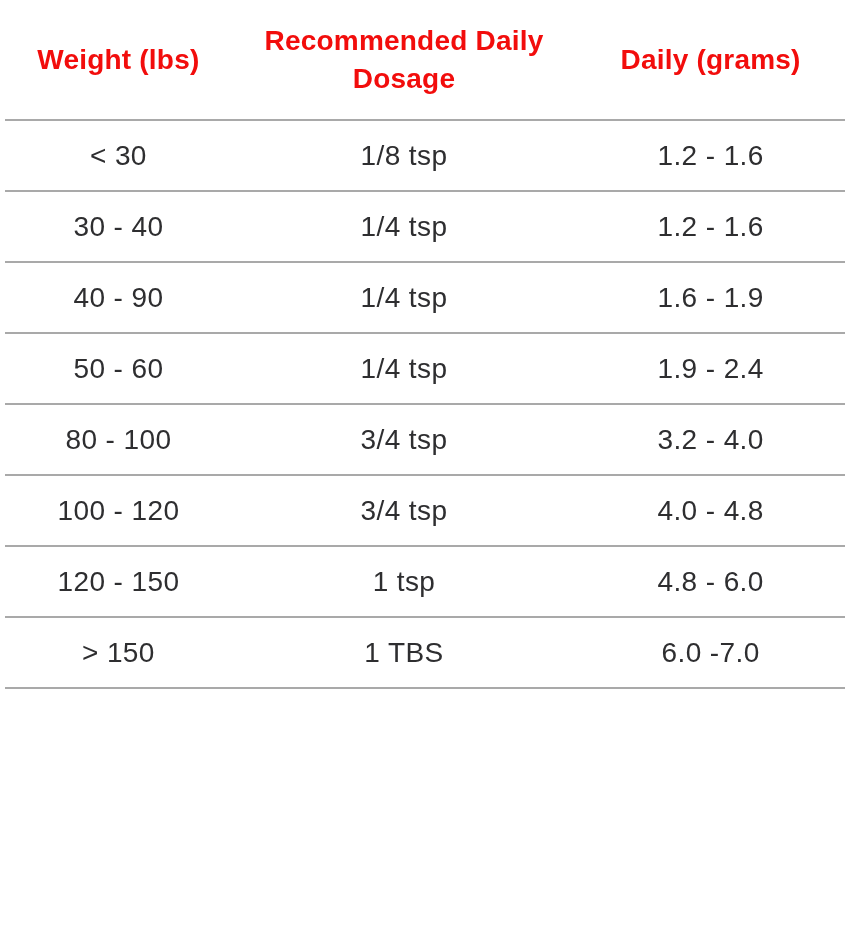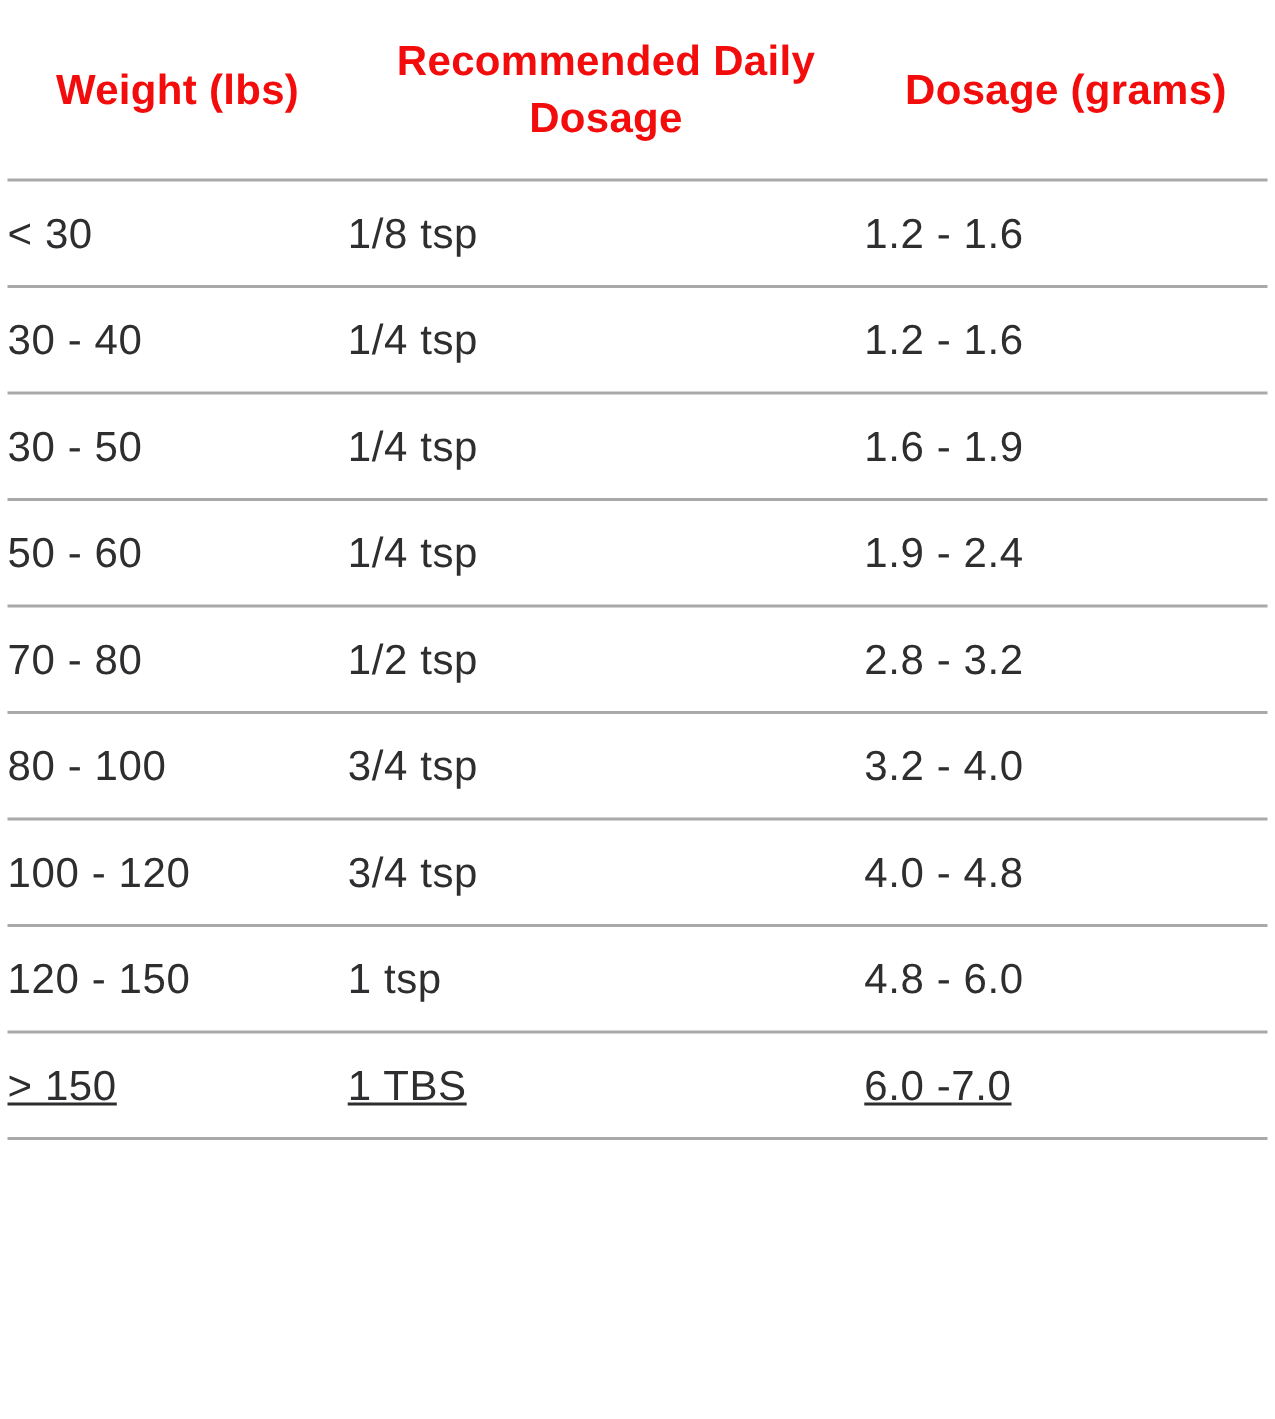--- a/index.html
+++ b/index.html
@@ -36,75 +36,69 @@
     text-align: center;
     color: var(--accent);
     font-weight: 700;
     font-size: 28px;
     line-height: 38px;
     padding: 0 10px;
     letter-spacing: 0.2px;
   }
   tbody td {
     height: 71px;
-    text-align: left;
+    text-align: center;
     vertical-align: middle;
     font-size: 28px;
     color: var(--body-text);
     border-top: 2px solid var(--divider);
     letter-spacing: 0.4px;
     padding: 0;
   }
   tbody tr:last-child td {
     border-bottom: 2px solid var(--divider);
-    text-decoration: underline;
   }
 </style>
 </head>
 <body>
 
 <div class="page">
   <table class="dosage">
     <colgroup>
       <col class="c1">
         <col class="c2">
         <col class="c3">
     </colgroup>
     <thead>
       <tr>
         <th>Weight (lbs)</th>
         <th>Recommended Daily Dosage</th>
-        <th>Dosage (grams)</th>
+        <th>Daily (grams)</th>
       </tr>
     </thead>
     <tbody id="table-body">
         <tr>
           <td>&lt; 30</td>
           <td>1/8 tsp</td>
           <td>1.2 - 1.6</td>
         </tr>
         <tr>
           <td>30 - 40</td>
           <td>1/4 tsp</td>
           <td>1.2 - 1.6</td>
         </tr>
         <tr>
-          <td>30 - 50</td>
+          <td>40 - 90</td>
           <td>1/4 tsp</td>
           <td>1.6 - 1.9</td>
         </tr>
         <tr>
           <td>50 - 60</td>
           <td>1/4 tsp</td>
           <td>1.9 - 2.4</td>
-        </tr>
-        <tr>
-          <td>70 - 80</td>
-          <td>1/2 tsp</td>
-          <td>2.8 - 3.2</td>
         </tr>
         <tr>
           <td>80 - 100</td>
           <td>3/4 tsp</td>
           <td>3.2 - 4.0</td>
         </tr>
         <tr>
           <td>100 - 120</td>
           <td>3/4 tsp</td>
           <td>4.0 - 4.8</td>

